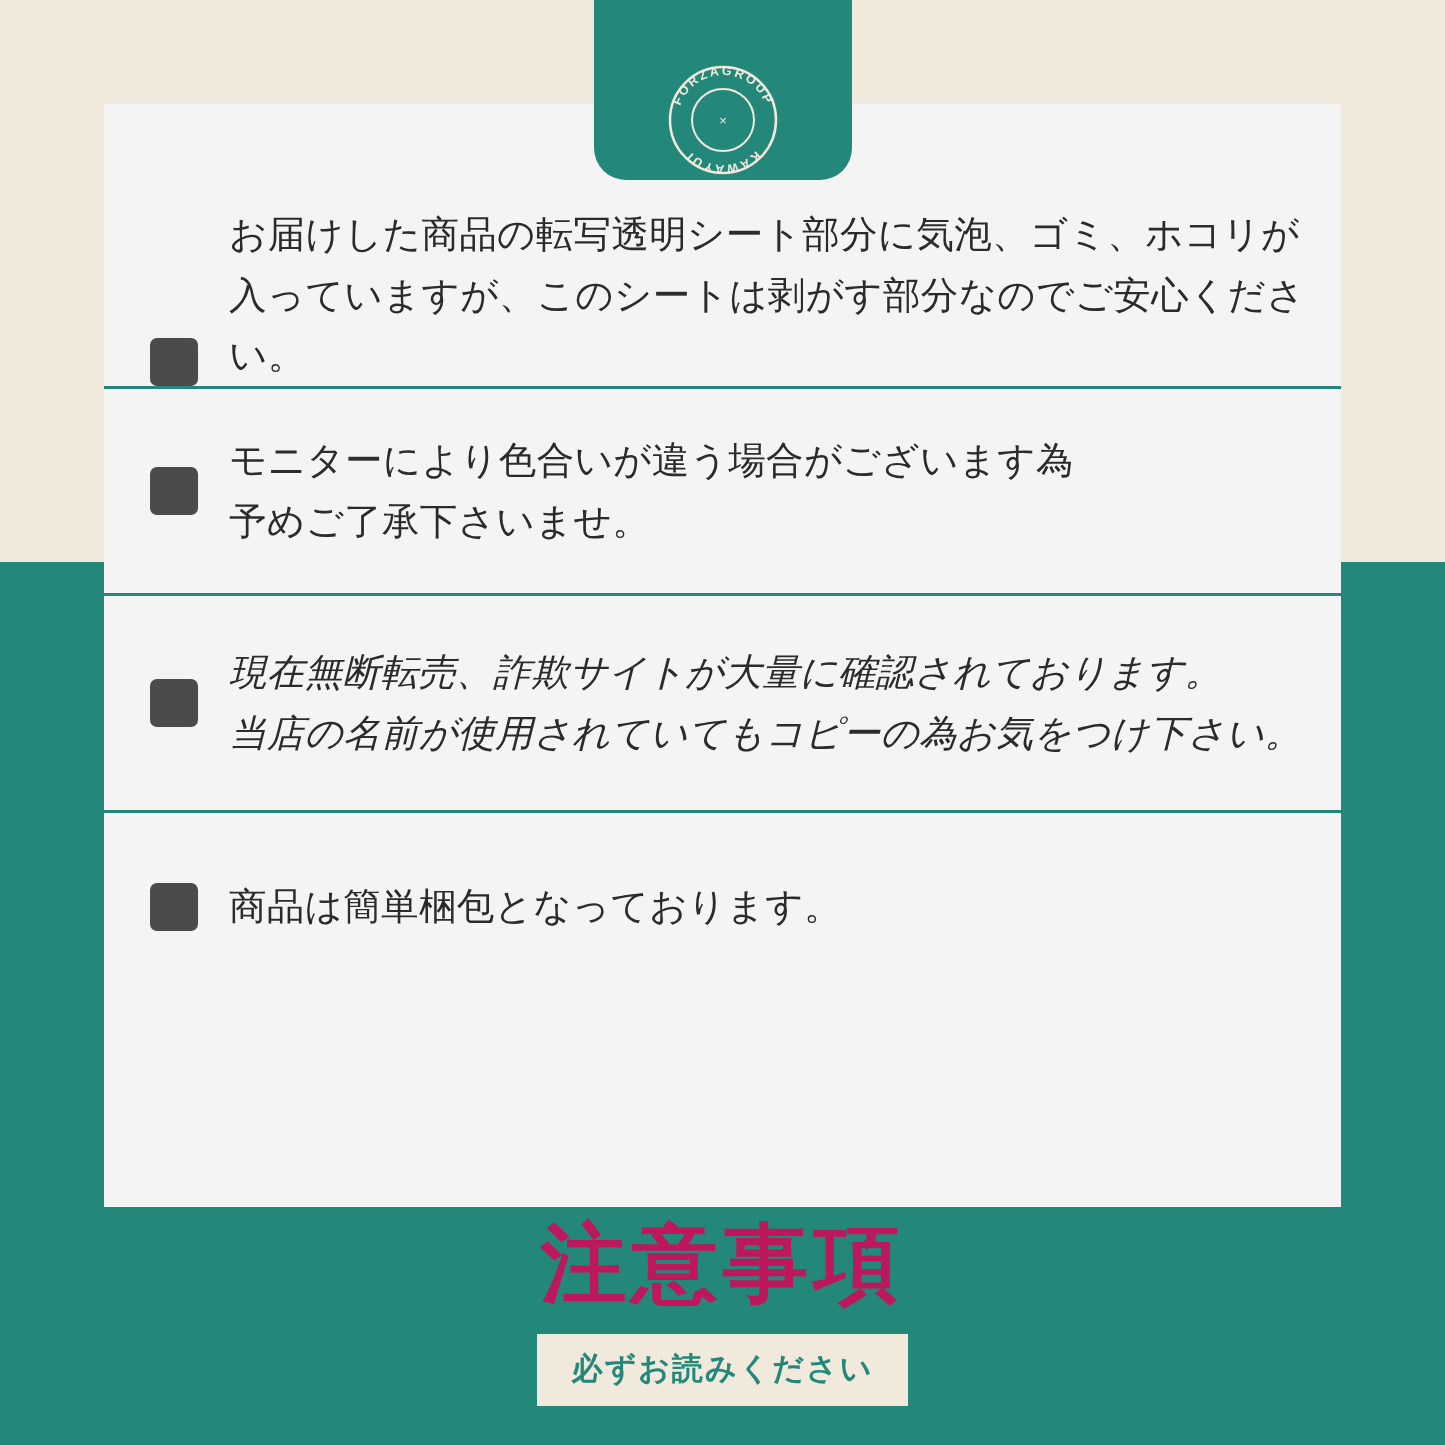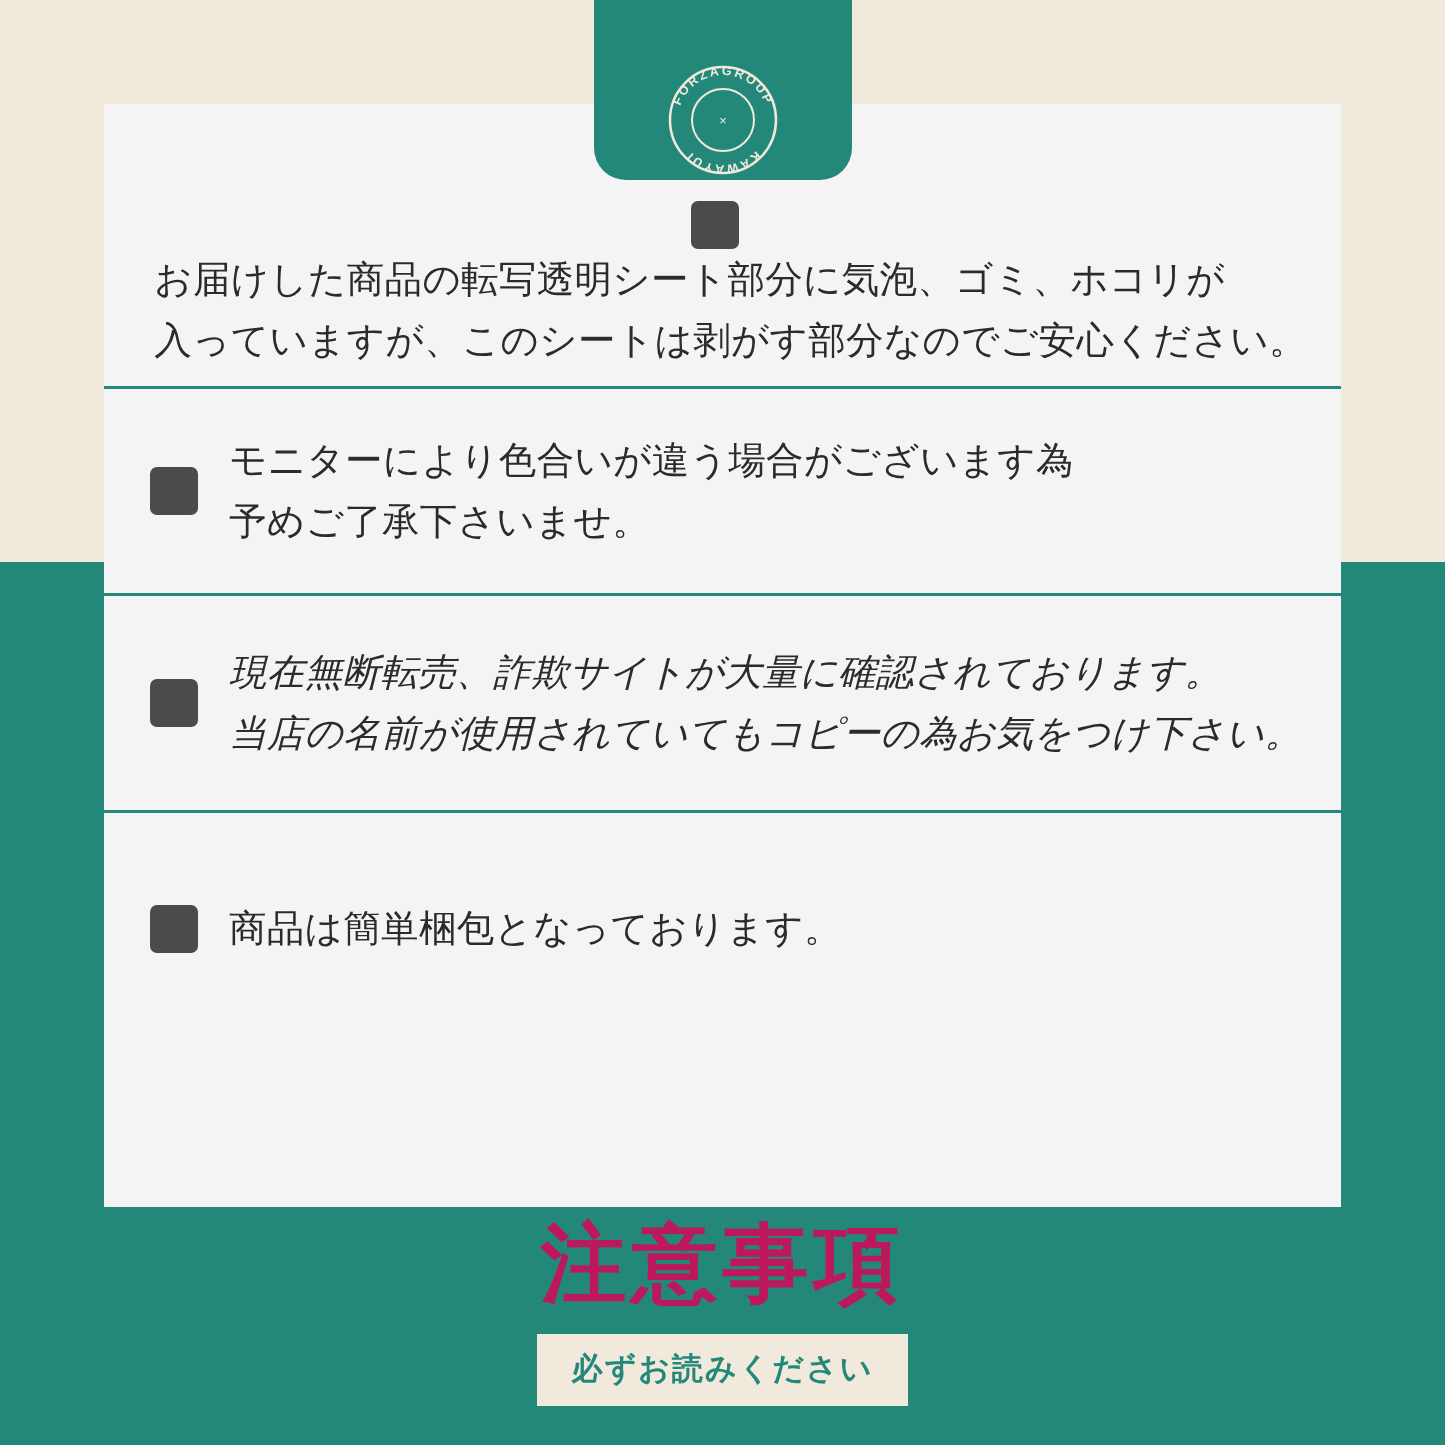--- a/index.html
+++ b/index.html
@@ -61,21 +61,20 @@
     position: relative;
     display: flex;
     align-items: center;
     box-sizing: border-box;
     padding-left: 46px;
     padding-right: 30px;
     border-bottom: 3px solid #23887a;
   }
   .note-row.last {
     border-bottom: none;
-    margin-top: 22px;
   }
   .bullet {
     flex: 0 0 auto;
     width: 48px;
     height: 48px;
     background: #4b4b4b;
     border-radius: 7px;
     margin-right: 31px;
   }
   .note-text {
@@ -133,21 +132,21 @@
       </text>
       <text fill="#f0e9dc" font-size="12.5" font-family="Liberation Sans, sans-serif" font-weight="bold" letter-spacing="2.4">
         <textPath href="#arcBottom" startOffset="50%" text-anchor="middle">KAWAYUI</textPath>
       </text>
       <text x="62" y="67" fill="#f0e9dc" font-size="13" text-anchor="middle" font-family="Liberation Sans, sans-serif">×</text>
     </svg>
   </div>
 
   <div id="card">
 
-    <div class="note-row" style="height:285px;padding-top:85px;align-items:center;flex-direction:column;">
+    <div class="note-row" style="height:285px;padding-top:85px;align-items:flex-end;">
       <div class="bullet" style="margin-top:12px;"></div>
       <div class="note-text">お届けした商品の転写透明シート部分に気泡、ゴミ、ホコリが
 入っていますが、このシートは剥がす部分なのでご安心ください。</div>
     </div>
 
 
     <div class="note-row" style="height:207px;">
       <div class="bullet"></div>
       <div class="note-text">モニターにより色合いが違う場合がございます為
 予めご了承下さいませ。</div>

